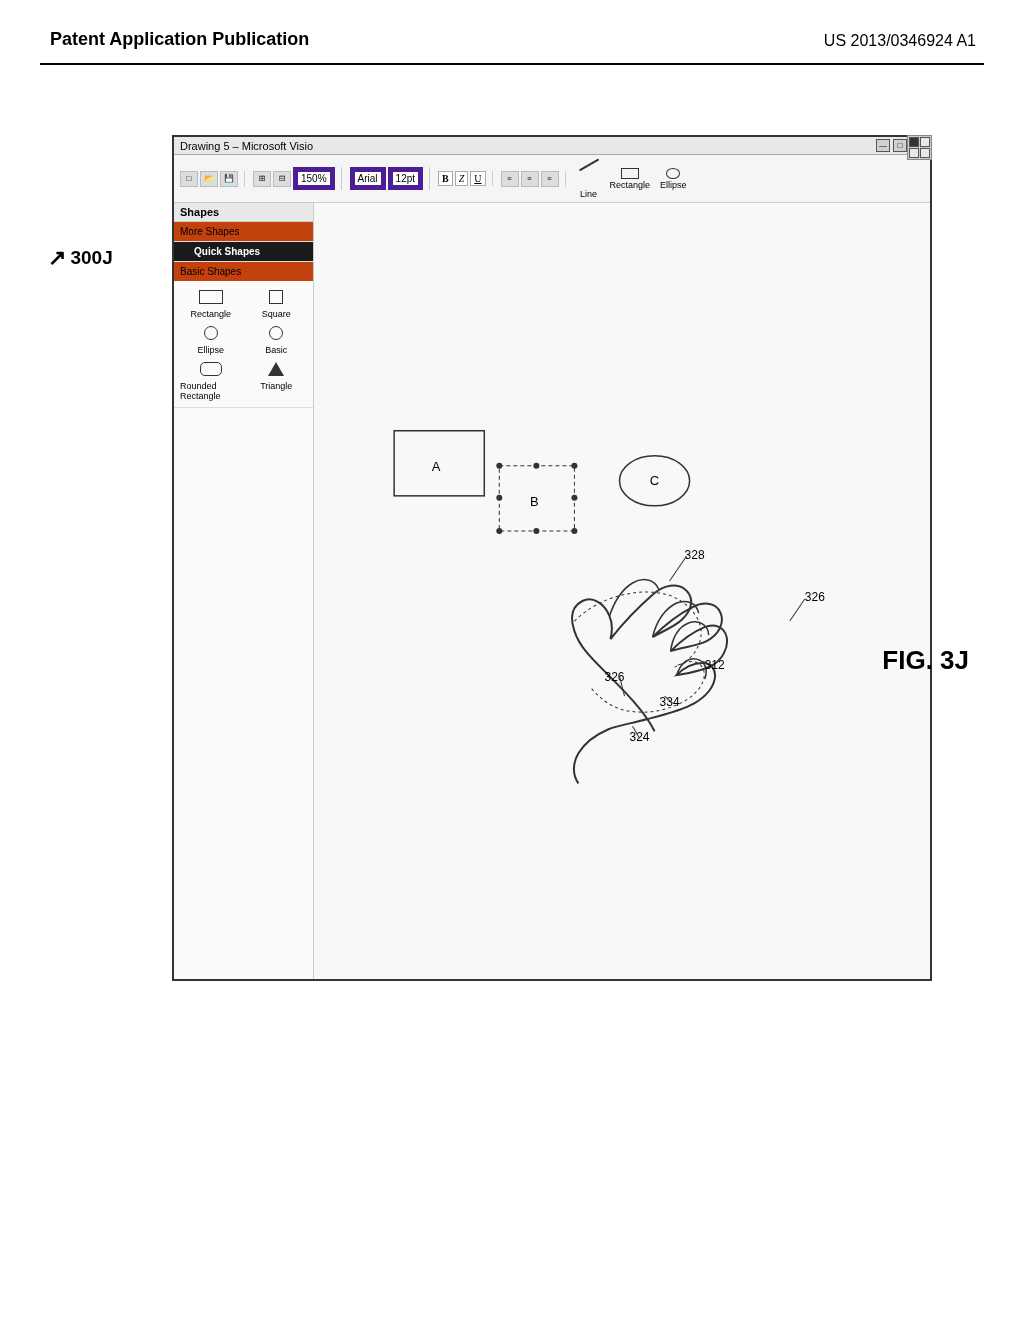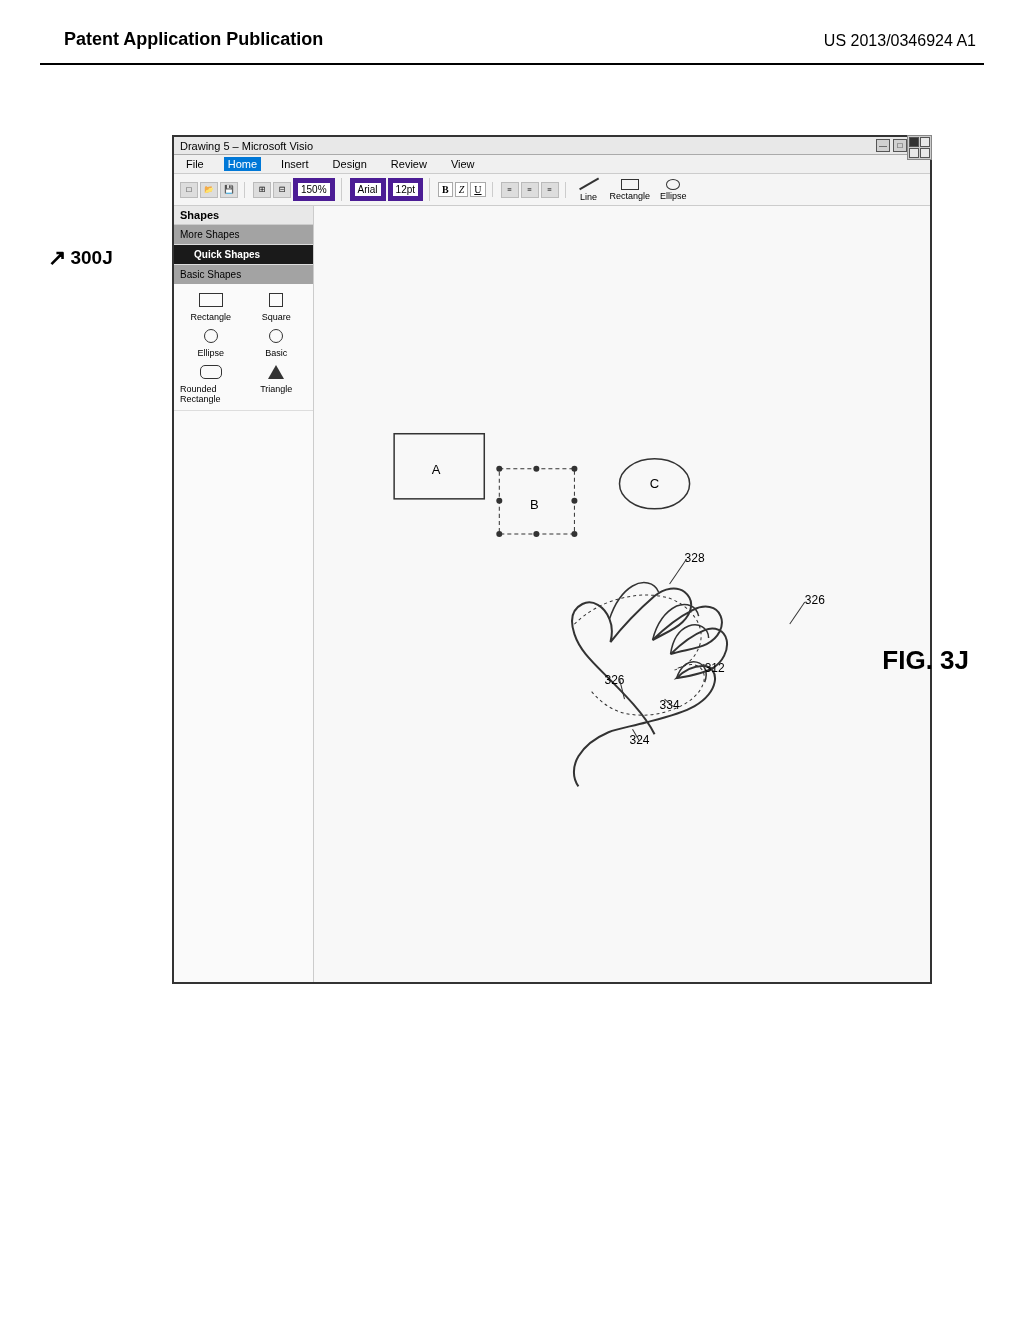--- a/index.html
+++ b/index.html
@@ -10,21 +10,21 @@
       font-family: 'Times New Roman', Times, serif;
       overflow: hidden;
       position: relative;
     }
 
     
     .header {
       display: flex;
       justify-content: space-between;
       align-items: flex-start;
-      padding: 28px 48px 12px 64px;
+      padding: 28px 48px 12px 50px;
       border-bottom: none;
     }
     .header-left {
       font-size: 18px;
       font-weight: bold;
       font-family: Arial, sans-serif;
       line-height: 1.3;
     }
     .header-center {
       font-size: 16px;
@@ -166,21 +166,21 @@
       font-weight: bold;
       font-size: 11px;
     }
     .shapes-section {
       border-bottom: 1px solid #ddd;
     }
     .shapes-section-header {
       padding: 4px 6px;
       font-size: 10px;
       cursor: pointer;
-      background: #a3a3a3;
+      background: #c2410c;
     }
     .shapes-section-header.active {
       background: #1a1a1a;
       color: white;
       font-weight: bold;
       padding-left: 20px;
     }
     .shapes-grid {
       display: grid;
       grid-template-columns: repeat(2, 1fr);
@@ -330,28 +330,20 @@
 
       <div class="visio-titlebar">
         <span>Drawing 5 – Microsoft Visio</span>
         <div class="titlebar-buttons">
           <div class="titlebar-btn">—</div>
           <div class="titlebar-btn">□</div>
           <div class="titlebar-btn close">✕</div>
         </div>
       </div>
 
-      <div class="menu-bar">
-        <span class="menu-item">File</span>
-        <span class="menu-item active">Home</span>
-        <span class="menu-item">Insert</span>
-        <span class="menu-item">Design</span>
-        <span class="menu-item">Review</span>
-        <span class="menu-item">View</span>
-      </div>
 
       <div class="toolbar-area">
         <div class="toolbar-group">
           <div class="toolbar-icon">□</div>
           <div class="toolbar-icon">📂</div>
           <div class="toolbar-icon">💾</div>
         </div>
         <div class="toolbar-group">
           <div class="toolbar-icon">⊞</div>
           <div class="toolbar-icon">⊟</div>
@@ -366,21 +358,21 @@
           <div style="font-style:italic; font-size:10px; padding:1px 3px; border:1px solid #aaa; background:white; cursor:pointer;">Z</div>
           <div style="text-decoration:underline; font-size:10px; padding:1px 3px; border:1px solid #aaa; background:white; cursor:pointer;">U</div>
         </div>
         <div class="toolbar-group">
           <div class="toolbar-icon">≡</div>
           <div class="toolbar-icon">≡</div>
           <div class="toolbar-icon">≡</div>
         </div>
 
         <div style="display:flex; align-items:center; gap:10px; font-size:9px; font-family:Arial,sans-serif; padding-left:4px;">
-          <div style="display:flex; flex-direction:column; align-items:center; gap:1px;">
+          <div style="display:flex; flex-direction:column; align-items:center; gap:17px;">
             <div style="width:22px; height:1.5px; background:#333; transform:rotate(-30deg); margin:6px 0;"></div>
             <span>Line</span>
           </div>
           <div style="display:flex; flex-direction:column; align-items:center; gap:1px;">
             <div style="width:18px; height:11px; border:1.5px solid #333;"></div>
             <span>Rectangle</span>
           </div>
           <div style="display:flex; flex-direction:column; align-items:center; gap:1px;">
             <div style="width:14px; height:11px; border:1.5px solid #333; border-radius:50%;"></div>
             <span>Ellipse</span>

